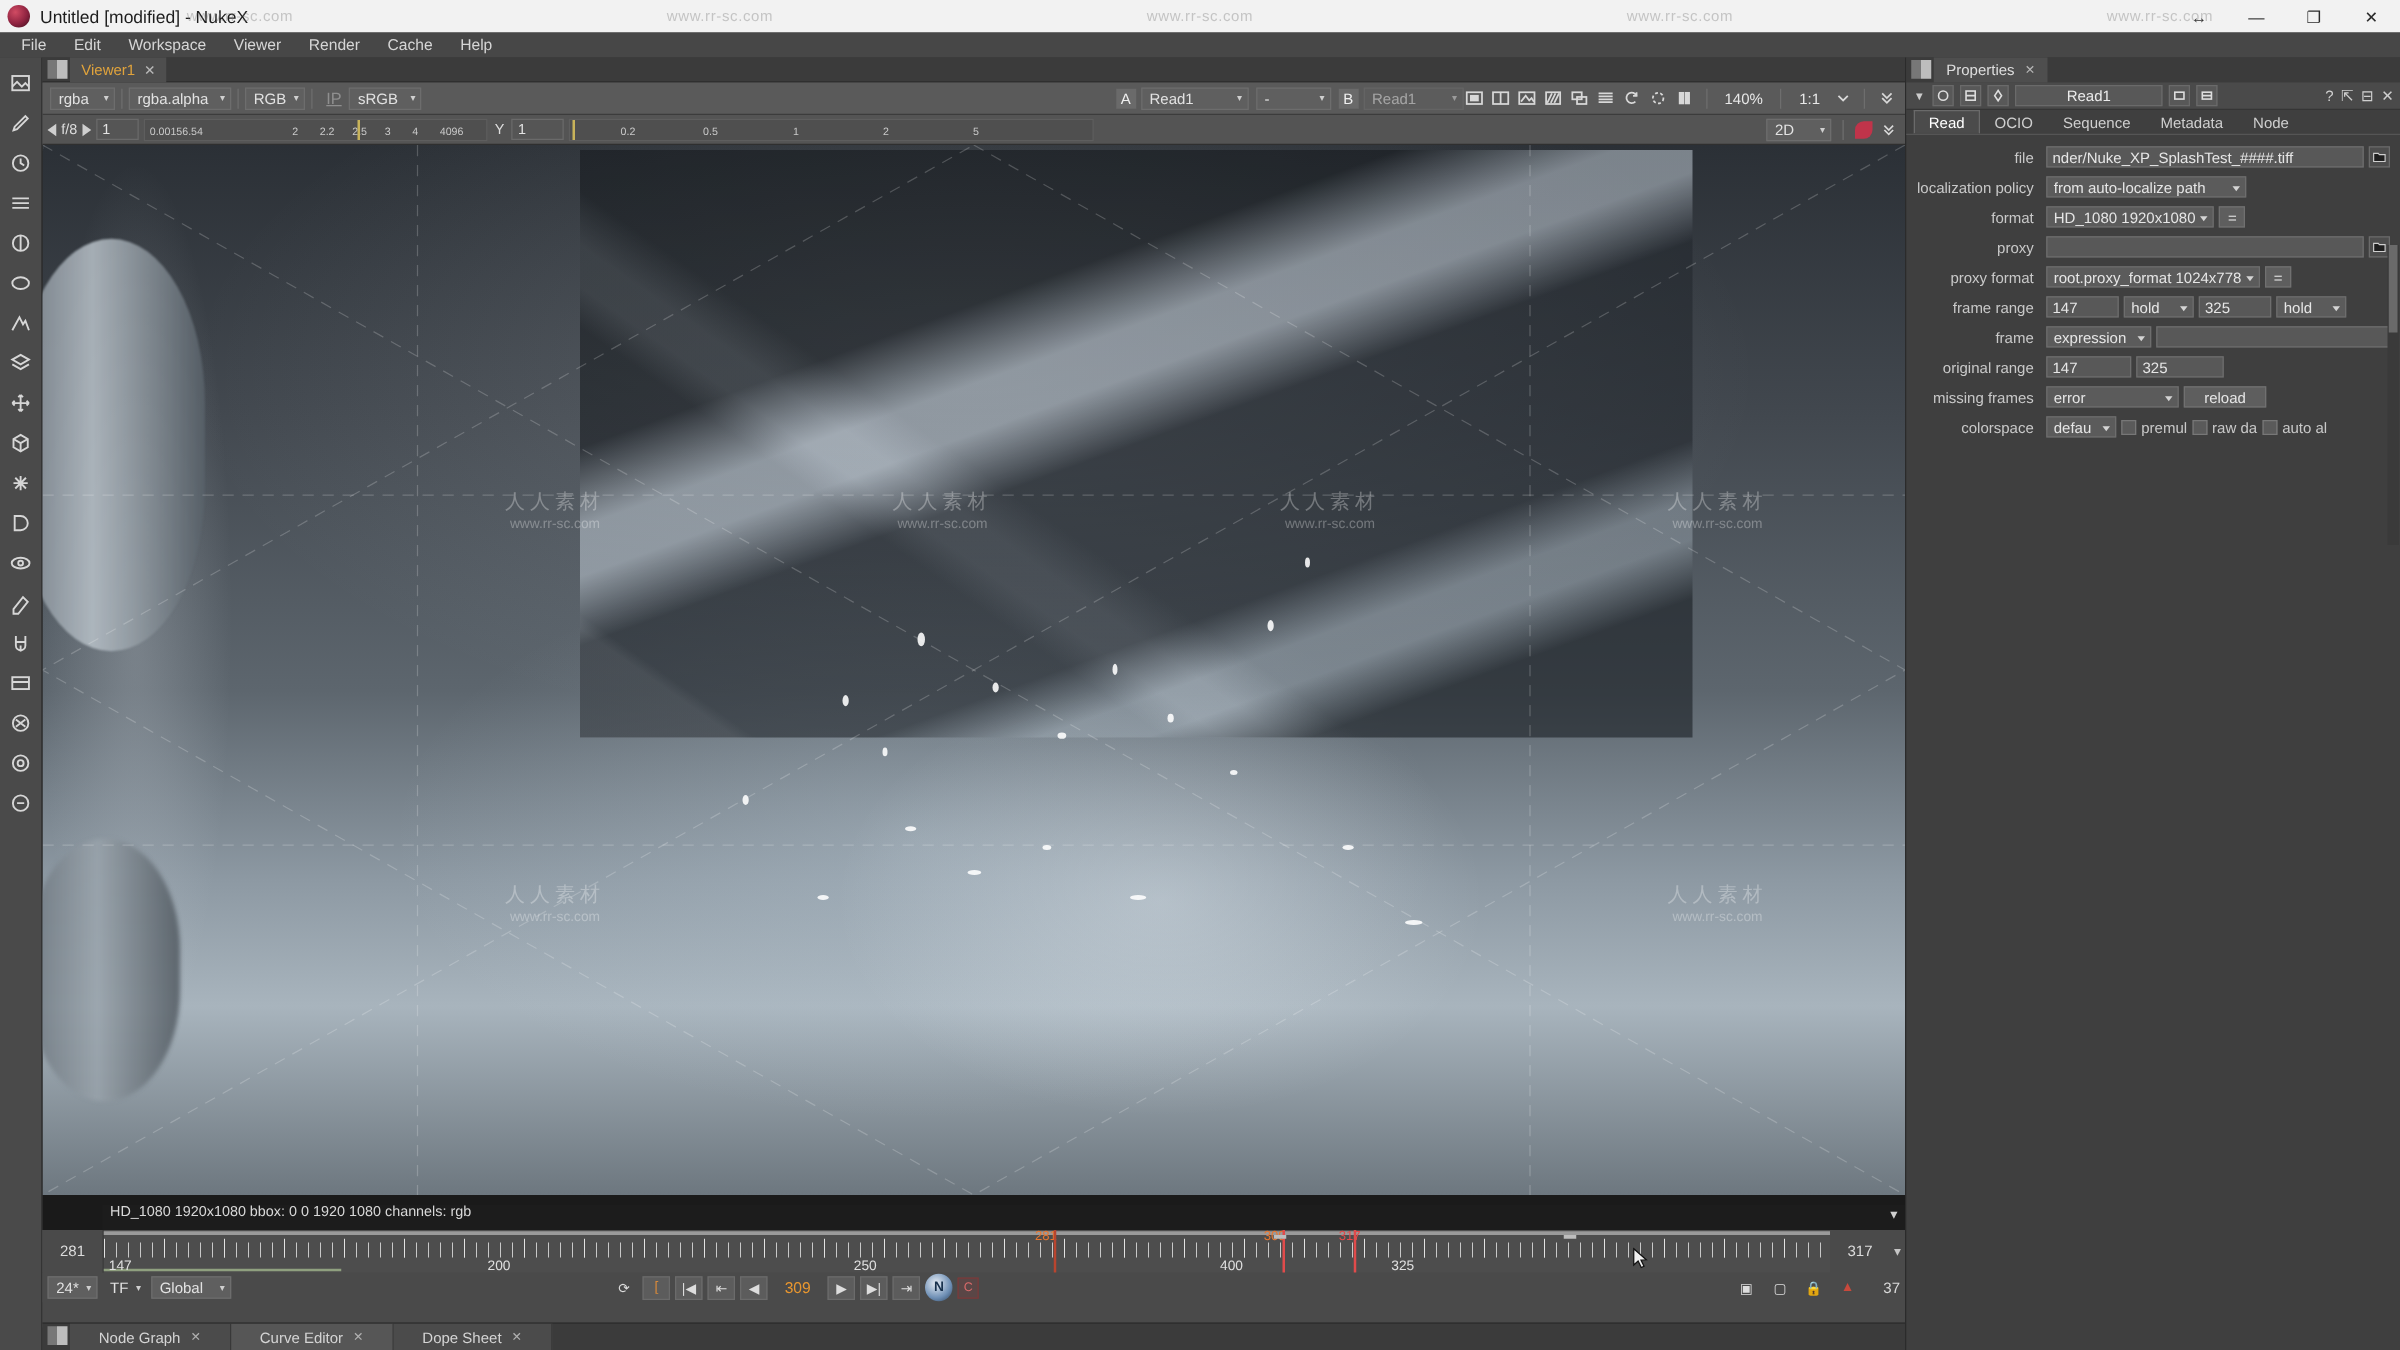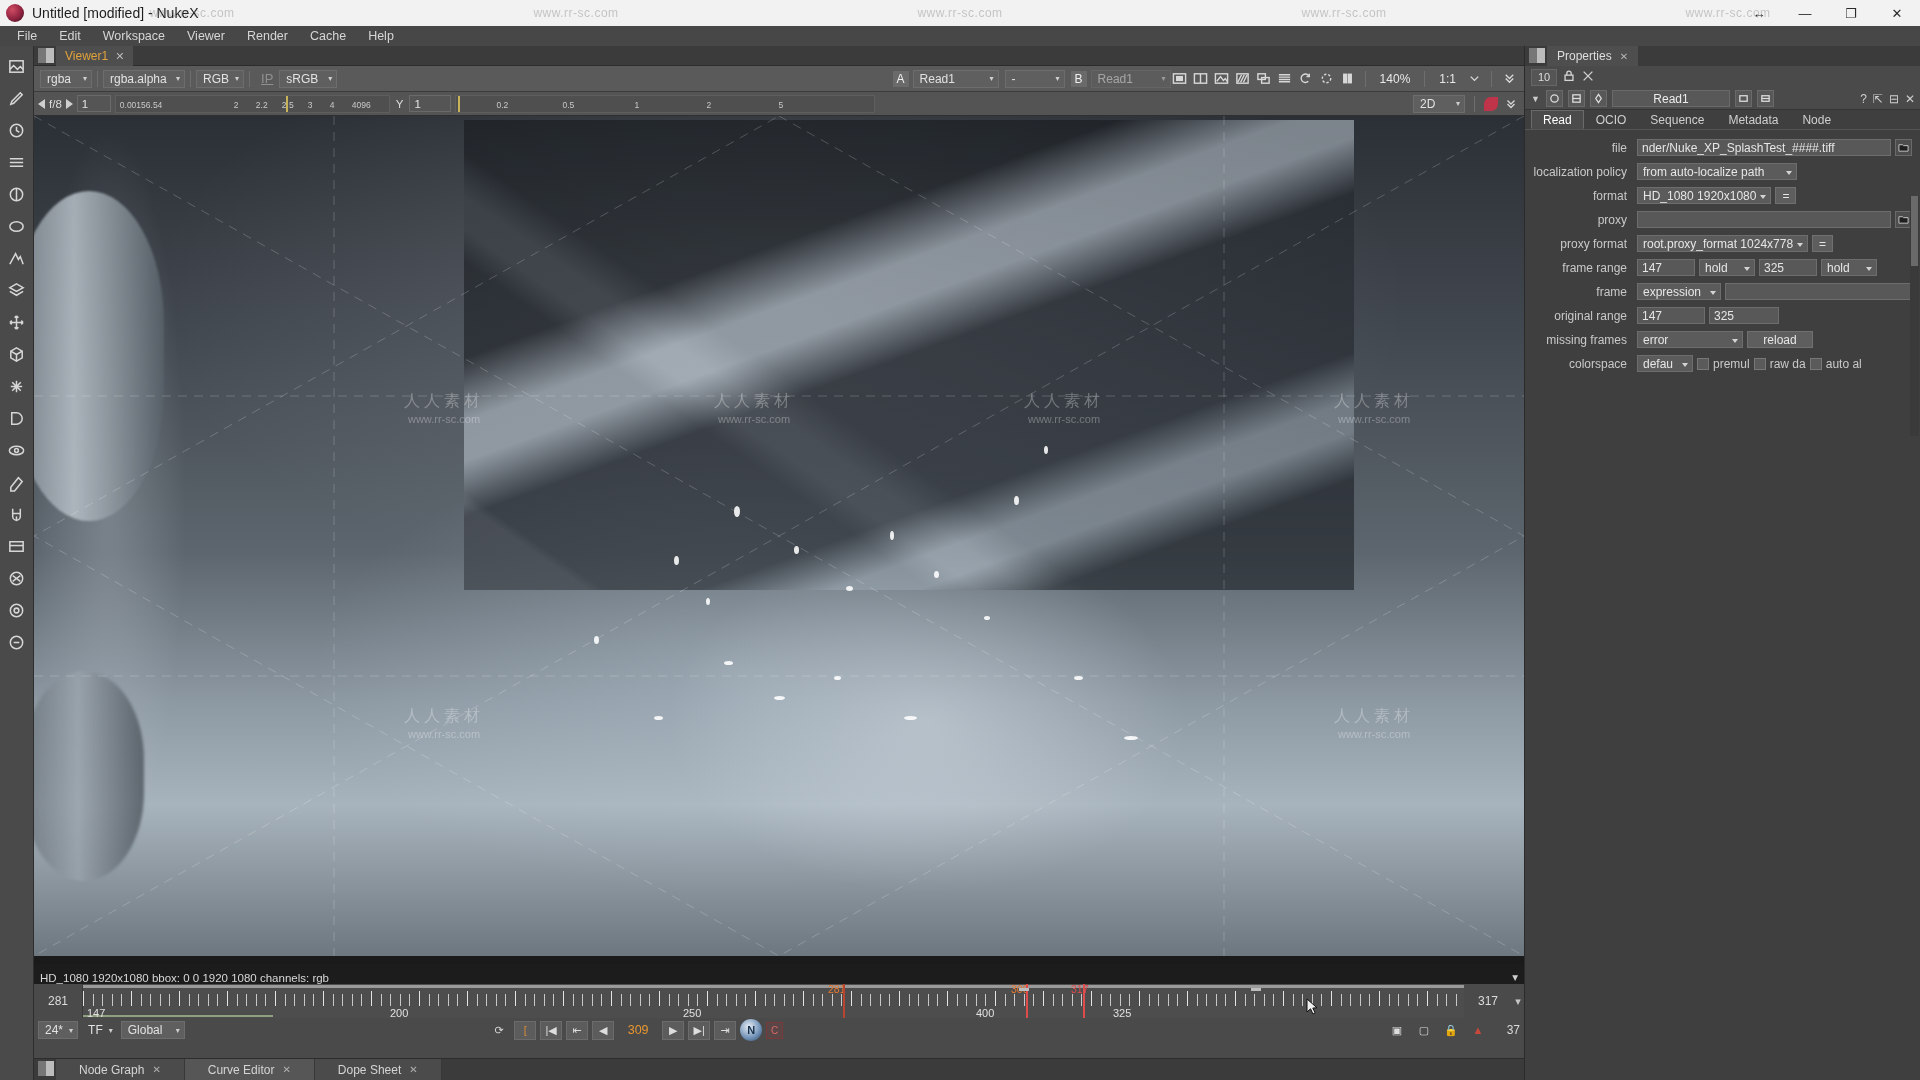--- a/index.html
+++ b/index.html
@@ -144,21 +144,21 @@
     position:absolute; inset:0; pointer-events:none;
   }
   .diag svg{ width:100%;height:100%; }
   .wm-grid{ position:absolute; inset:0; pointer-events:none; }
   .wm-cell{ position:absolute; text-align:center; color:rgba(255,255,255,.30);}
   .wm-cell .cn{ font-size:16px; letter-spacing:4px; display:block; }
   .wm-cell .en{ font-size:11px; display:block; margin-top:1px;}
 
   .statusbar{
     position:relative; height:20px; background:#1c1c1c; color:#d8d8d8;
-    display:flex; align-items:flex-end; font-size:11.5px; padding:0 6px;
+    display:flex; align-items:flex-start; font-size:11.5px; padding:0 6px;margin-left:48px;
   }
   .statusbar .c{ position:absolute; left:0;right:0; text-align:center; }
   .statusbar .r{ margin-left:auto; color:#cfcfcf; }
 
   
   .timeline{ height:78px; background:#4a4a4a; }
   .tlrow1{ height:34px; display:flex; align-items:stretch; }
   .tl-in{
     width:48px; font-size:12px; color:#dcdcdc; display:flex; align-items:center;
     justify-content:center; background:#4a4a4a;
@@ -727,30 +727,20 @@
 
   <div class="props">
     <div class="ptabs">
       <div class="tabgrip"></div>
       <div class="ptab">
         <span>Properties</span>
         <span style="font-size:10px;color:#b5b5b5">✕</span>
       </div>
     </div>
 
-    <div class="ptoolrow">
-      <div class="mini">10</div>
-      <div><svg viewBox="0 0 16 16">
-            <rect x="3.5" y="7" width="9" height="6"></rect>
-            <path d="M5.5 7V5a2.5 2.5 0 015 0v2"></path>
-          </svg></div>
-      <div><svg viewBox="0 0 16 16">
-            <path d="M3 3l10 10M13 3L3 13"></path>
-          </svg></div>
-    </div>
 
     <div class="nodehdr">
       <div style="width:11px;height:11px;display:flex;align-items:center;justify-content:center;color:#ccc;font-size:9px">▼</div>
       <div class="nh-ic">
           <svg viewBox="0 0 12 12">
             <circle cx="6" cy="6" r="4"></circle>
           </svg>
         </div>
       <div class="nh-ic">
           <svg viewBox="0 0 12 12">

